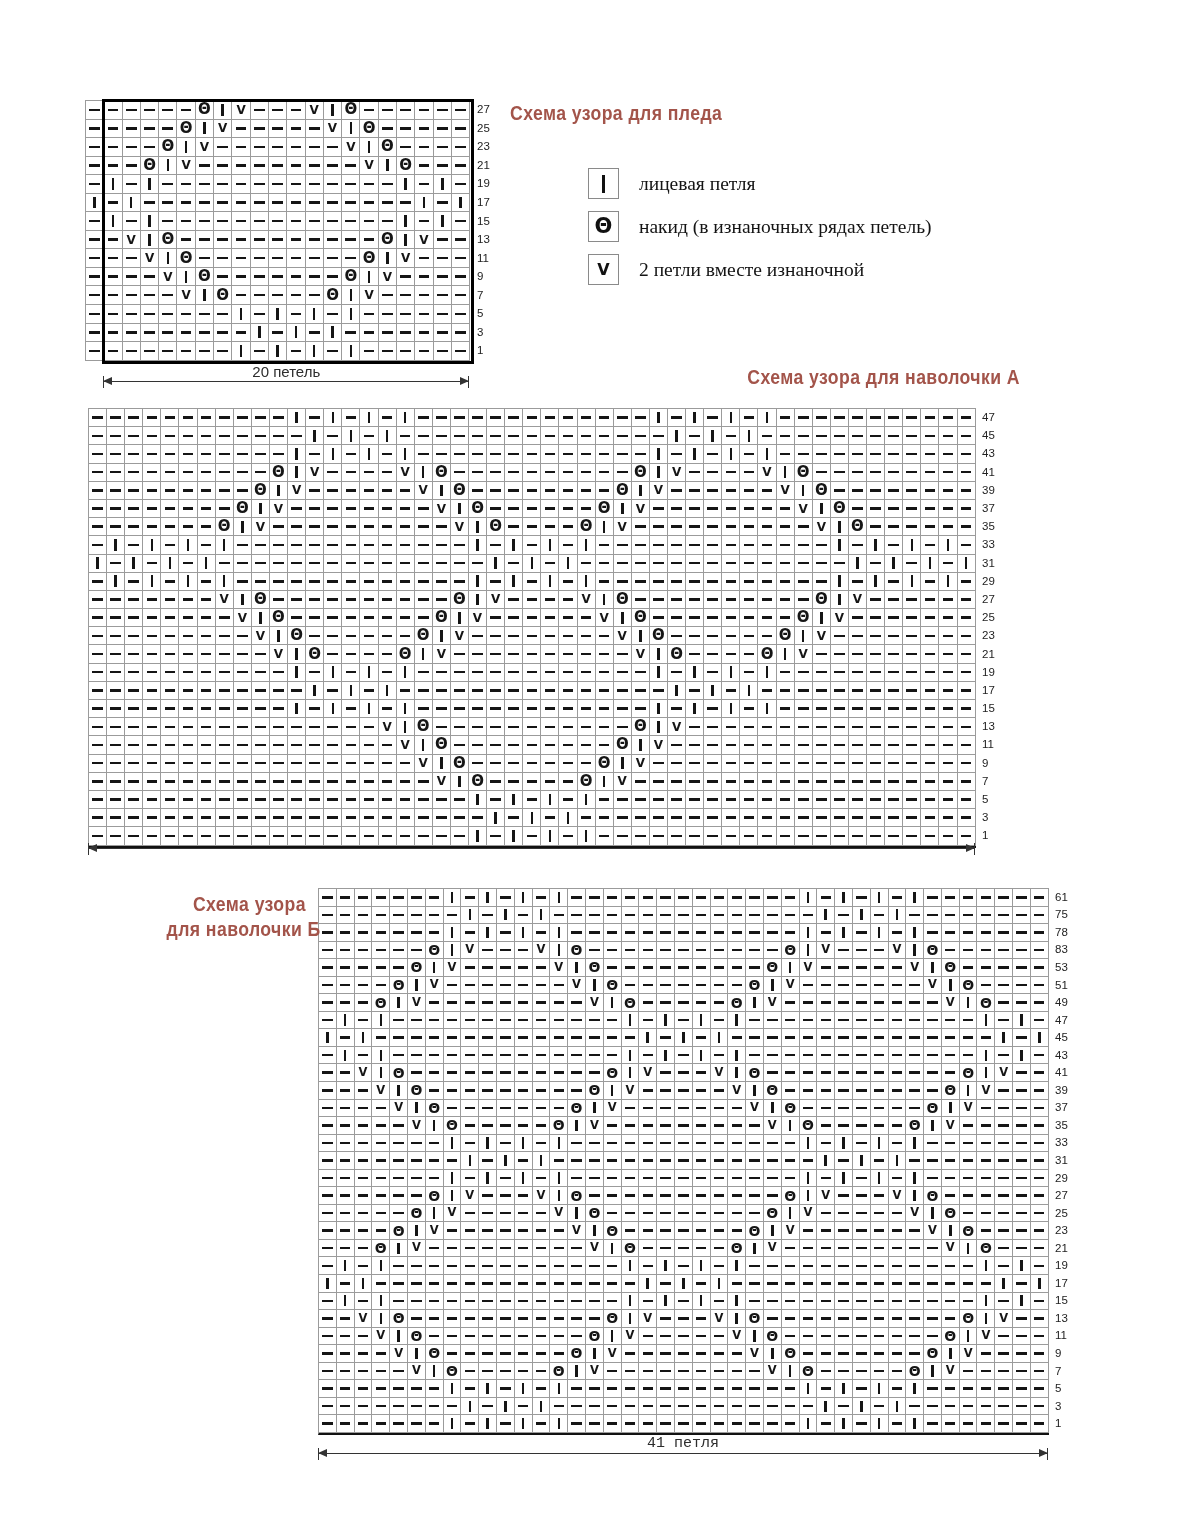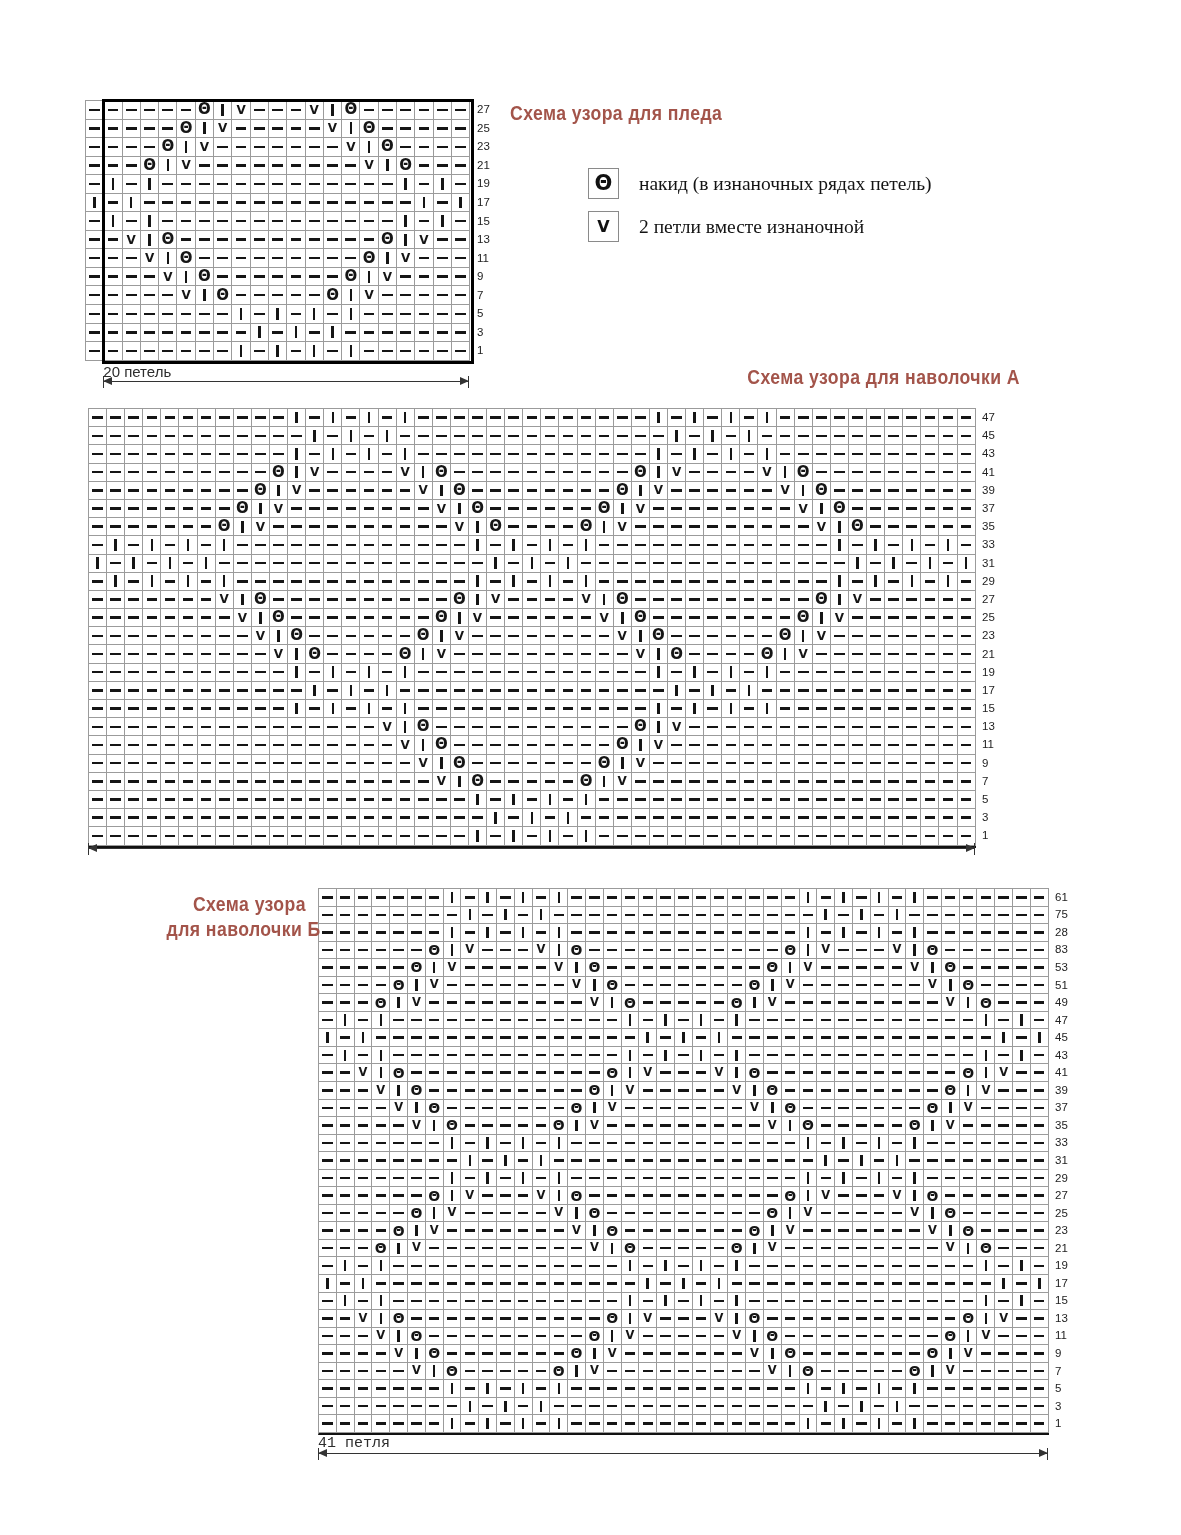--- a/index.html
+++ b/index.html
@@ -46,21 +46,21 @@
   .legend-label{
     font-family:"Liberation Serif",serif;font-size:19.5px;color:#141414;
     margin-left:20px;white-space:nowrap;
   }
   .lg-knit{display:block;width:3px;height:18px;background:#111;}
   .lg-dash{display:block;width:18px;height:3px;background:#111;}
   .lg-yo{font-family:"DejaVu Sans",sans-serif;font-size:21px;font-weight:700;color:#111;line-height:1;}
   .lg-tog{font-family:"DejaVu Sans",sans-serif;font-size:16px;font-weight:700;color:#111;line-height:1;}
   
   .stitch-arrow{position:absolute;}
-  .arrow-label{font-size:15px;color:#2d2d2d;text-align:left;margin-bottom:1px;}
+  .arrow-label{font-size:15px;color:#2d2d2d;text-align:center;margin-bottom:1px;}
   .arrow-line{position:relative;height:0;border-top:1.5px solid #333;}
   .arrow-line:before,.arrow-line:after{
     content:"";position:absolute;top:-5px;width:0;height:0;
     border-top:4.25px solid transparent;border-bottom:4.25px solid transparent;
   }
   .arrow-line:before{left:0;border-right:9px solid #333;}
   .arrow-line:after{right:0;border-left:9px solid #333;}
   .arrow-tick{position:absolute;top:-6px;width:1px;height:12px;background:#333;}
 </style>
 </head>
@@ -972,20 +972,26 @@
       <div class="arrow-label">20 петель</div>
       <div class="arrow-line">
         <div class="arrow-tick" style="left: 0px;"></div>
         <div class="arrow-tick" style="right: 0px;"></div>
       </div>
     </div>
   </div>
 <div class="title" style="left:510px;top:101px;transform-origin:left top;">Схема узора для пледа</div>
 
 <div id="legend">
+    <div class="legend-item">
+      <div class="legend-box">
+        <span class="lg-knit"></span>
+      </div>
+      <div class="legend-label">лицевая петля</div>
+    </div>
     <div class="legend-item">
       <div class="legend-box">
         <span class="lg-yo">Θ</span>
       </div>
       <div class="legend-label">накид (в изнаночных рядах петель)</div>
     </div>
     <div class="legend-item">
       <div class="legend-box">
         <span class="lg-tog">V</span>
       </div>
@@ -8371,21 +8377,21 @@
       <div class="cell">
         <span class="s-dash"></span>
       </div>
       <div class="cell">
         <span class="s-dash"></span>
       </div>
     </div>
     <div class="nums">
       <div>61</div>
       <div>75</div>
-      <div>28</div>
+      <div>78</div>
       <div>83</div>
       <div>53</div>
       <div>51</div>
       <div>49</div>
       <div>47</div>
       <div>45</div>
       <div>43</div>
       <div>41</div>
       <div>39</div>
       <div>37</div>

